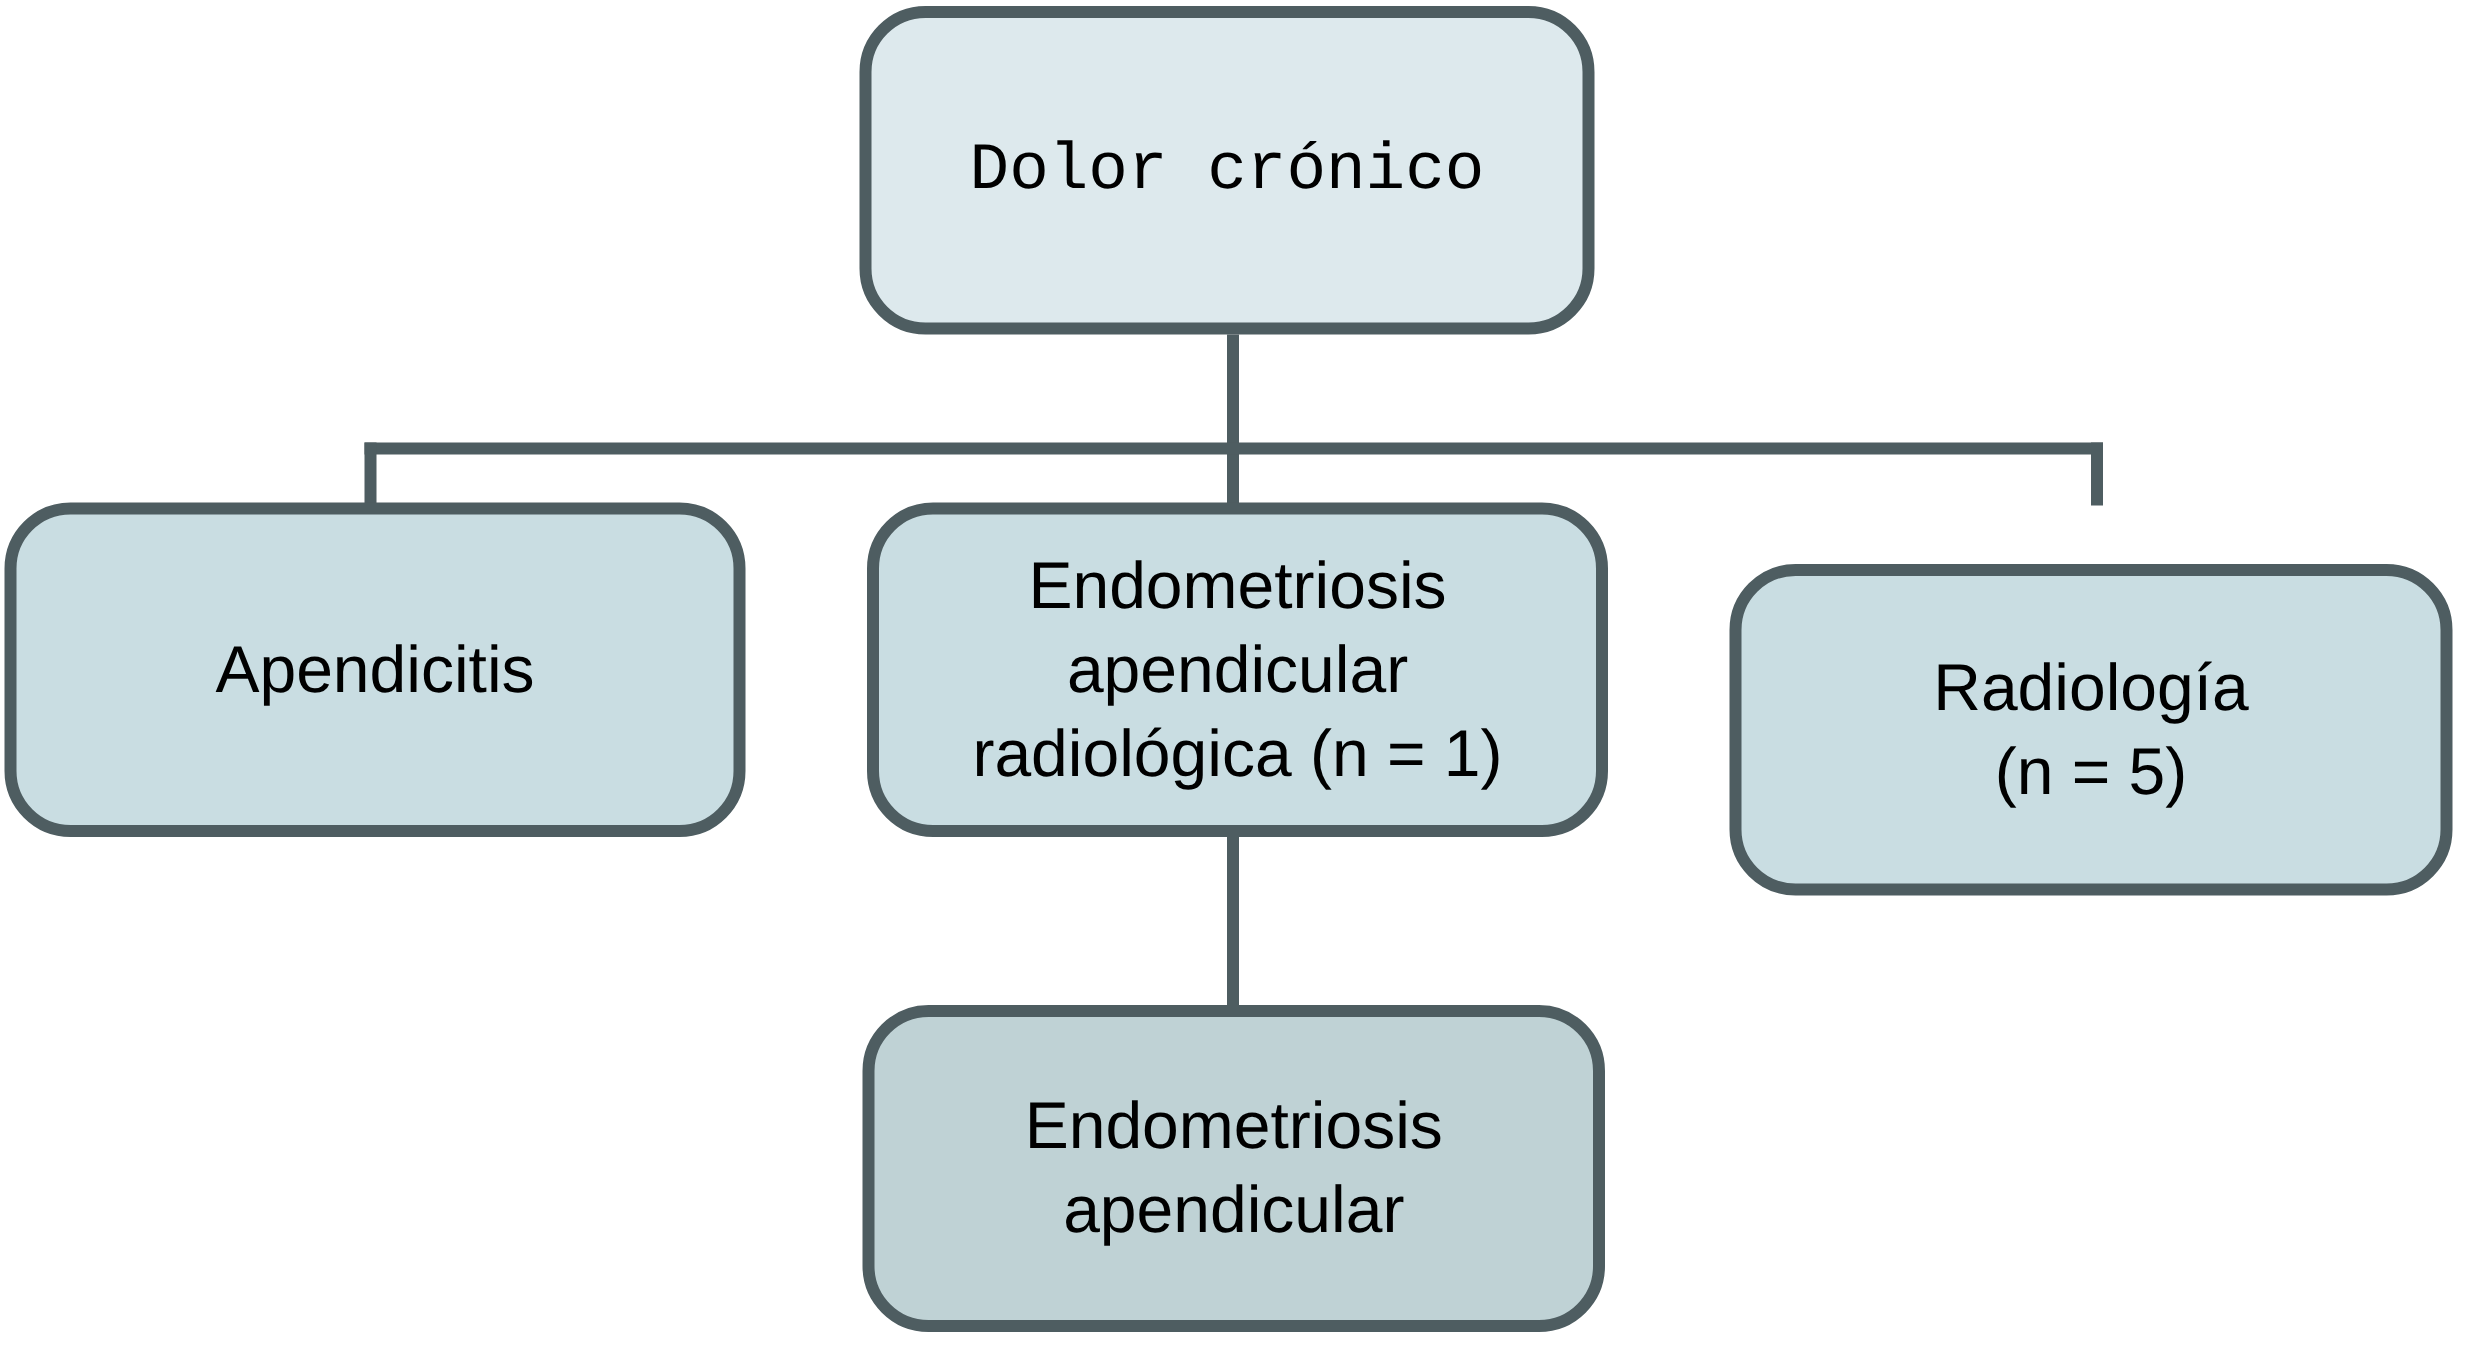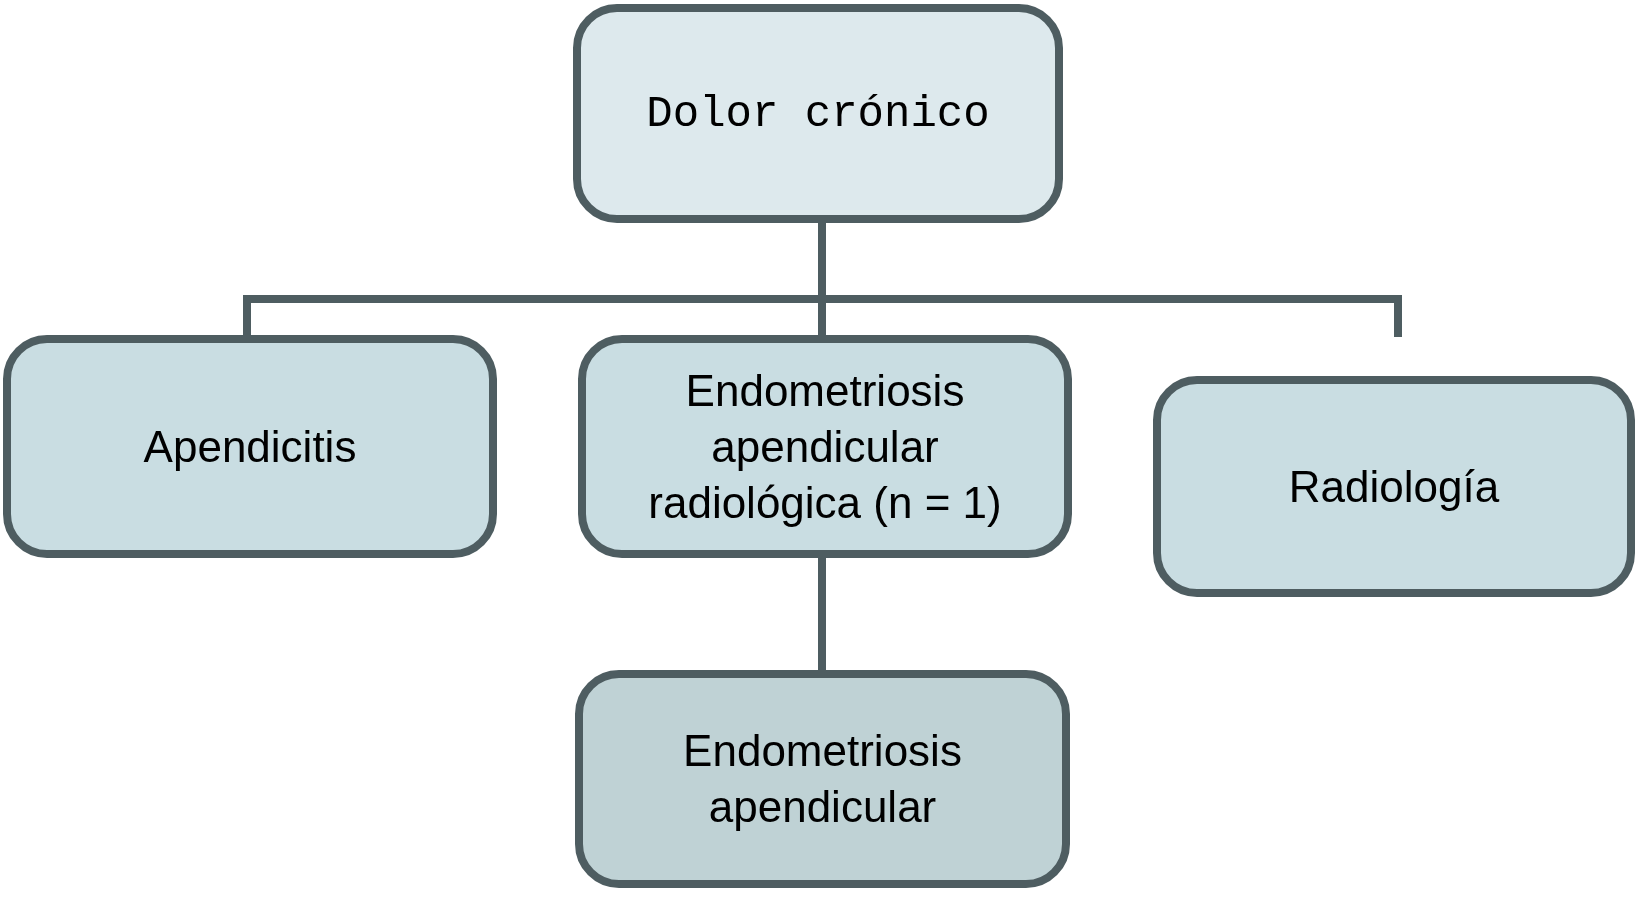--- a/index.html
+++ b/index.html
@@ -66,20 +66,21 @@
   </div>
 
   <div class="node node-mid" style="background-color: rgb(201, 221, 226);">
     <div class="line">Endometriosis</div>
     <div class="line">apendicular</div>
     <div class="line">radiológica (n = 1)</div>
   </div>
 
   <div class="node node-right" style="background-color: rgb(201, 221, 226);">
     <div class="line">Radiología</div>
+    <div class="line">(n = 5)</div>
   </div>
 
   <div class="node node-leaf" style="background-color: rgb(191, 210, 213);">
     <div class="line">Endometriosis</div>
     <div class="line">apendicular</div>
   </div>
 
 </div>
 
 </body></html>

